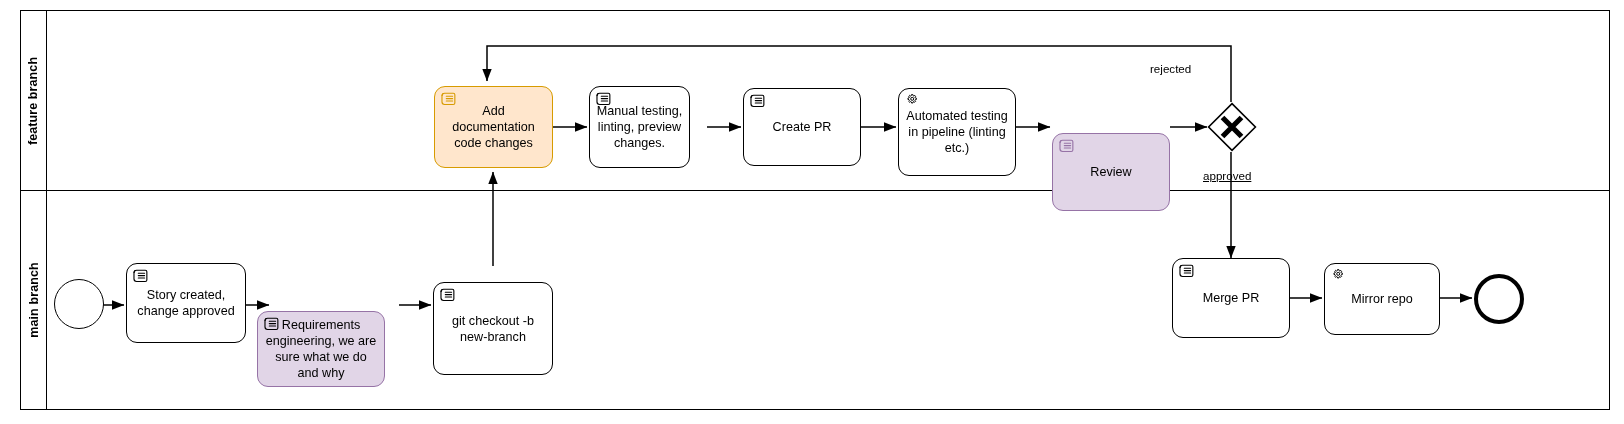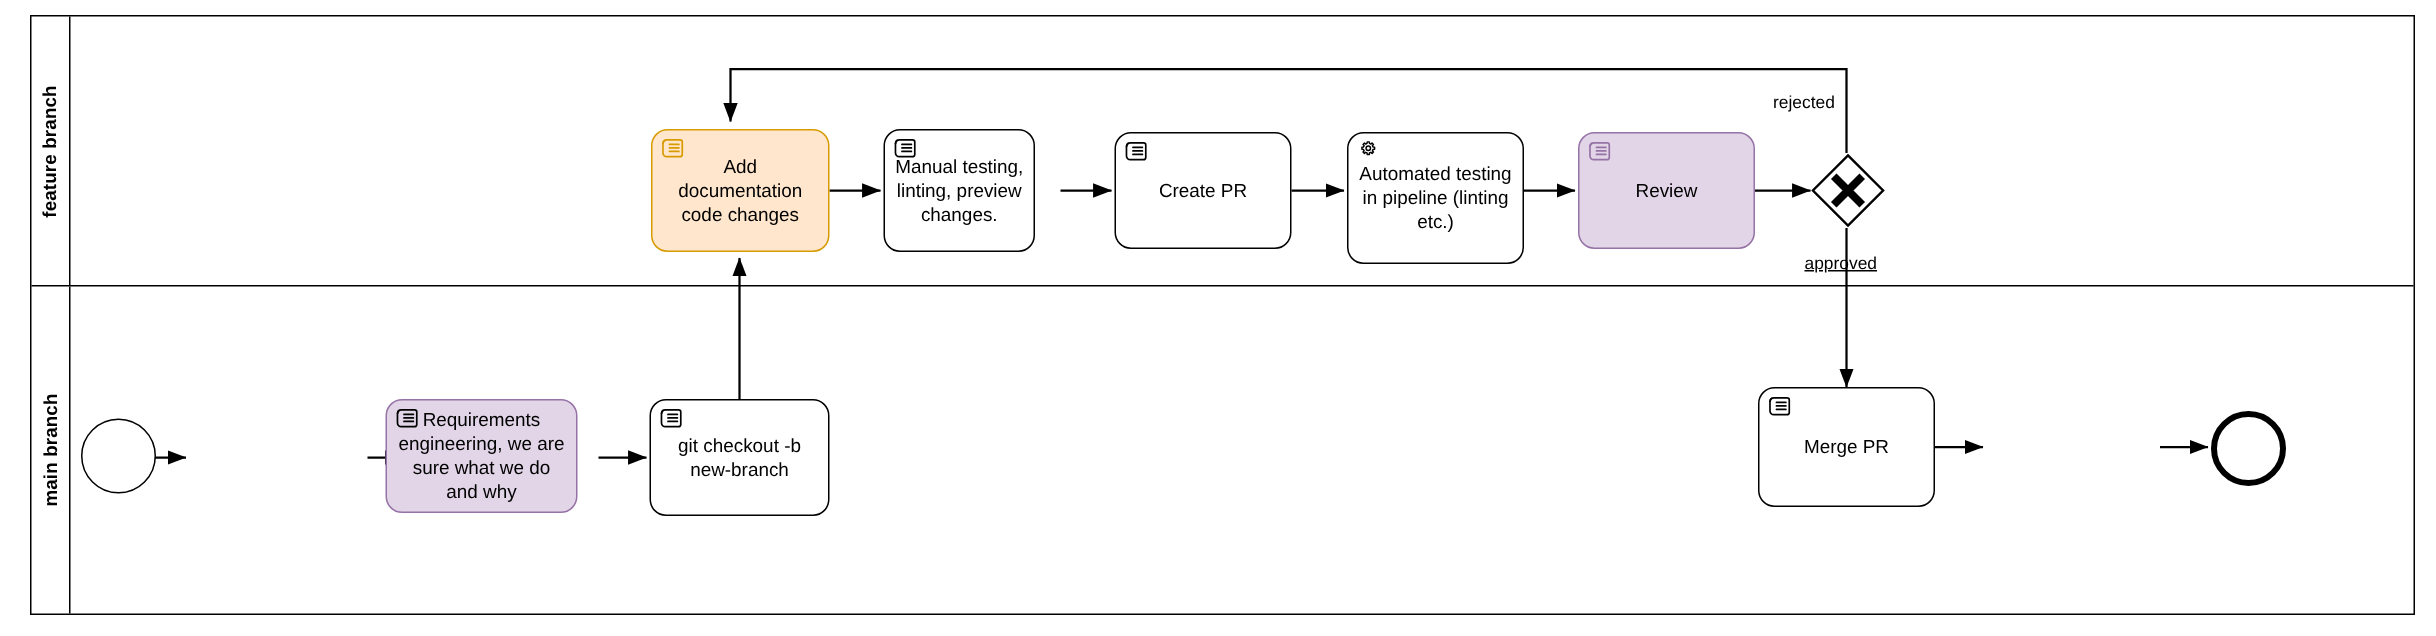--- a/index.html
+++ b/index.html
@@ -79,20 +79,21 @@
     display: block;
     width: 100%;
   }
   .task.orange {
     background: #ffe6cc;
     border-color: #d79b00;
   }
   .task.purple {
     background: #e1d5e7;
     border-color: #9673a6;
+    margin-top: 45px;
   }
 
   
   .tskicon {
     position: absolute;
     left: 5px;
     top: 4px;
     width: 18px;
     height: 17px;
     pointer-events: none;
@@ -185,48 +186,64 @@
       <path d="M1231,152 L1231,258"></path>
 
       <path d="M1290,298 L1322,298"></path>
 
       <path d="M1440,298 L1472,298"></path>
     </g>
   </svg>
 
   <div class="event start" style="left:54px; top:279px; width:50px; height:50px;"></div>
 
+  <div class="task" style="left:126px; top:263px; width:120px; height:80px;">
+    <svg class="tskicon" viewBox="0 0 20 18">
+      <path d="M2.2 5.2c0-1.9 1.2-3.1 3-3.1h9.6c1 0 1.7.6 1.7 1.5v9.2c0 1-.8 1.7-1.8 1.7H5.1c-1.6 0-2.9-1.2-2.9-2.9z" fill="none" stroke="#000" stroke-width="1.25"></path>
+      <path d="M7 5.4h7M7 8h7M7 10.6h7" stroke="#000" stroke-width="1.25" stroke-linecap="round"></path>
+      <path d="M2.2 5.2c0-1.4.5-2.4 1.4-2.9" fill="none" stroke="#000" stroke-width="1.25"></path>
+    </svg>
+    <span class="label">Story created, change approved</span>
+  </div>
 
   <div class="task purple" style="left:257px; top:266px; width:128px; height:76px;">
     <svg class="tskicon" viewBox="0 0 20 18">
       <path d="M2.2 5.2c0-1.9 1.2-3.1 3-3.1h9.6c1 0 1.7.6 1.7 1.5v9.2c0 1-.8 1.7-1.8 1.7H5.1c-1.6 0-2.9-1.2-2.9-2.9z" fill="none" stroke="#000" stroke-width="1.25"></path>
       <path d="M7 5.4h7M7 8h7M7 10.6h7" stroke="#000" stroke-width="1.25" stroke-linecap="round"></path>
       <path d="M2.2 5.2c0-1.4.5-2.4 1.4-2.9" fill="none" stroke="#000" stroke-width="1.25"></path>
     </svg>
     <span class="label">Requirements engineering, we are sure what we do and why</span>
   </div>
 
-  <div class="task" style="left:433px; top:266px; width:120px; height:78px;">
+  <div class="task" style="left:433px; top:282px; width:120px; height:93px;">
     <svg class="tskicon" viewBox="0 0 20 18">
       <path d="M2.2 5.2c0-1.9 1.2-3.1 3-3.1h9.6c1 0 1.7.6 1.7 1.5v9.2c0 1-.8 1.7-1.8 1.7H5.1c-1.6 0-2.9-1.2-2.9-2.9z" fill="none" stroke="#000" stroke-width="1.25"></path>
       <path d="M7 5.4h7M7 8h7M7 10.6h7" stroke="#000" stroke-width="1.25" stroke-linecap="round"></path>
       <path d="M2.2 5.2c0-1.4.5-2.4 1.4-2.9" fill="none" stroke="#000" stroke-width="1.25"></path>
     </svg>
     <span class="label">git checkout -b new-branch</span>
   </div>
 
   <div class="task" style="left:1172px; top:258px; width:118px; height:80px;">
     <svg class="tskicon" viewBox="0 0 20 18">
       <path d="M2.2 5.2c0-1.9 1.2-3.1 3-3.1h9.6c1 0 1.7.6 1.7 1.5v9.2c0 1-.8 1.7-1.8 1.7H5.1c-1.6 0-2.9-1.2-2.9-2.9z" fill="none" stroke="#000" stroke-width="1.25"></path>
       <path d="M7 5.4h7M7 8h7M7 10.6h7" stroke="#000" stroke-width="1.25" stroke-linecap="round"></path>
       <path d="M2.2 5.2c0-1.4.5-2.4 1.4-2.9" fill="none" stroke="#000" stroke-width="1.25"></path>
     </svg>
     <span class="label">Merge PR</span>
   </div>
 
+  <div class="task" style="left:1324px; top:263px; width:116px; height:72px;">
+    <svg class="tskicon" viewBox="0 0 20 20">
+      <path d="M10 3.1l1.05.5.95-.85 1.1 1.1-.85.95.5 1.05 1.25.2v1.55l-1.25.2-.5 1.05.85.95-1.1 1.1-.95-.85-1.05.5-.2 1.25H8.25l-.2-1.25-1.05-.5-.95.85-1.1-1.1.85-.95-.5-1.05-1.25-.2V6.05l1.25-.2.5-1.05-.85-.95 1.1-1.1.95.85 1.05-.5.2-1.25h1.55z" fill="none" stroke="#000" stroke-width="1.15" stroke-linejoin="round"></path>
+      <circle cx="9.05" cy="6.9" r="1.75" fill="none" stroke="#000" stroke-width="1.15"></circle>
+      <path d="M13.3 11.1l1.1.55.95-.75.95 1.05-.8.9.45 1.1 1.2.25v1.45l-1.2.25-.45 1.1.8.9-.95 1.05-.95-.75-1.1.55-.25 1.2h-1.45" fill="none" stroke="#000" stroke-width="1.05" stroke-linejoin="round" opacity="0"></path>
+    </svg>
+    <span class="label">Mirror repo</span>
+  </div>
 
   <div class="event end" style="left:1474px; top:274px; width:50px; height:50px;"></div>
 
   <div class="task orange" style="left:434px; top:86px; width:119px; height:82px;">
     <svg class="tskicon" viewBox="0 0 20 18">
       <path d="M2.2 5.2c0-1.9 1.2-3.1 3-3.1h9.6c1 0 1.7.6 1.7 1.5v9.2c0 1-.8 1.7-1.8 1.7H5.1c-1.6 0-2.9-1.2-2.9-2.9z" fill="none" stroke="#d79b00" stroke-width="1.25"></path>
       <path d="M7 5.4h7M7 8h7M7 10.6h7" stroke="#d79b00" stroke-width="1.25" stroke-linecap="round"></path>
       <path d="M2.2 5.2c0-1.4.5-2.4 1.4-2.9" fill="none" stroke="#d79b00" stroke-width="1.25"></path>
     </svg>
     <span class="label">Add documentation code changes</span>
@@ -267,17 +284,17 @@
     <span class="label">Review</span>
   </div>
 
   <div class="gateway" style="left:1207px; top:102px; width:50px; height:50px;">
     <svg width="50" height="50" viewBox="0 0 50 50">
       <polygon points="25,1.6 48.4,25 25,48.4 1.6,25" fill="#ffffff" stroke="#000000" stroke-width="1.6"></polygon>
       <path d="M15.5 15.5 L34.5 34.5 M34.5 15.5 L15.5 34.5" stroke="#000000" stroke-width="5.2" stroke-linecap="butt"></path>
     </svg>
   </div>
 
-  <div class="flowlabel" style="left:1182px; top:62px;text-align:right;">rejected</div>
+  <div class="flowlabel" style="left:1150px; top:62px;text-align:right;">rejected</div>
 
   <div class="flowlabel" style="left:1203px; top:169px;text-decoration:underline;">approved</div>
 
 </div>
 
 </body></html>

